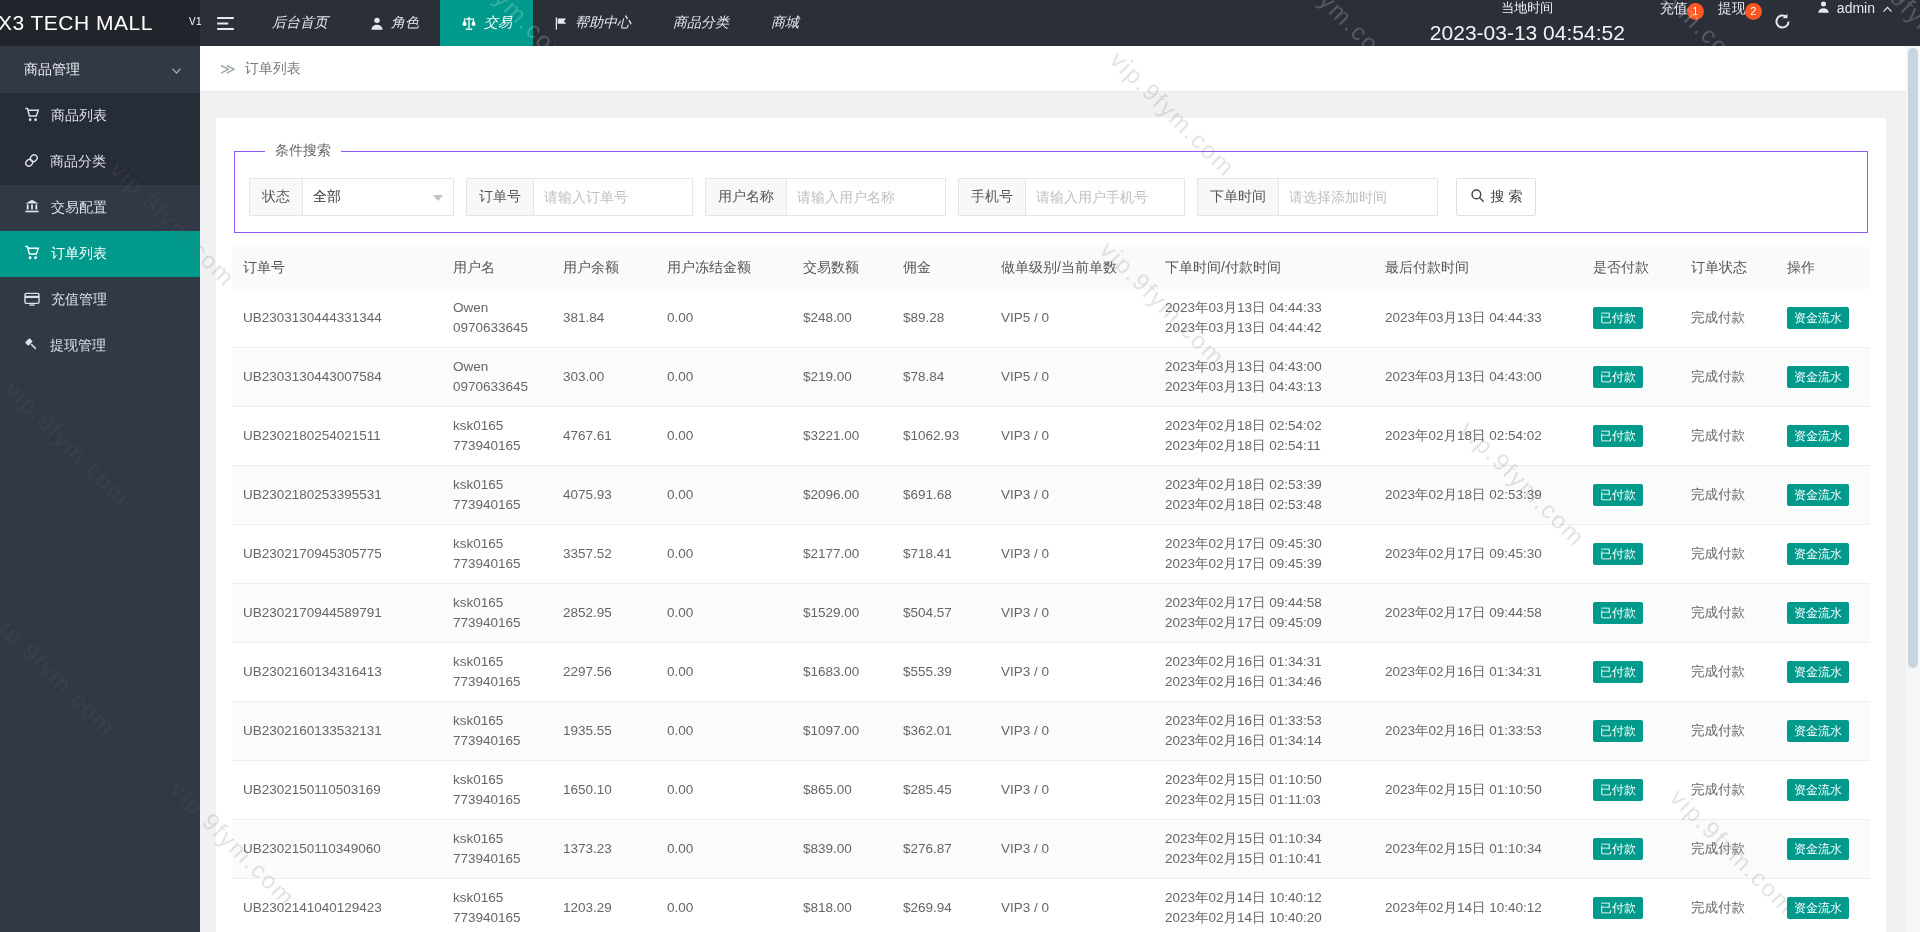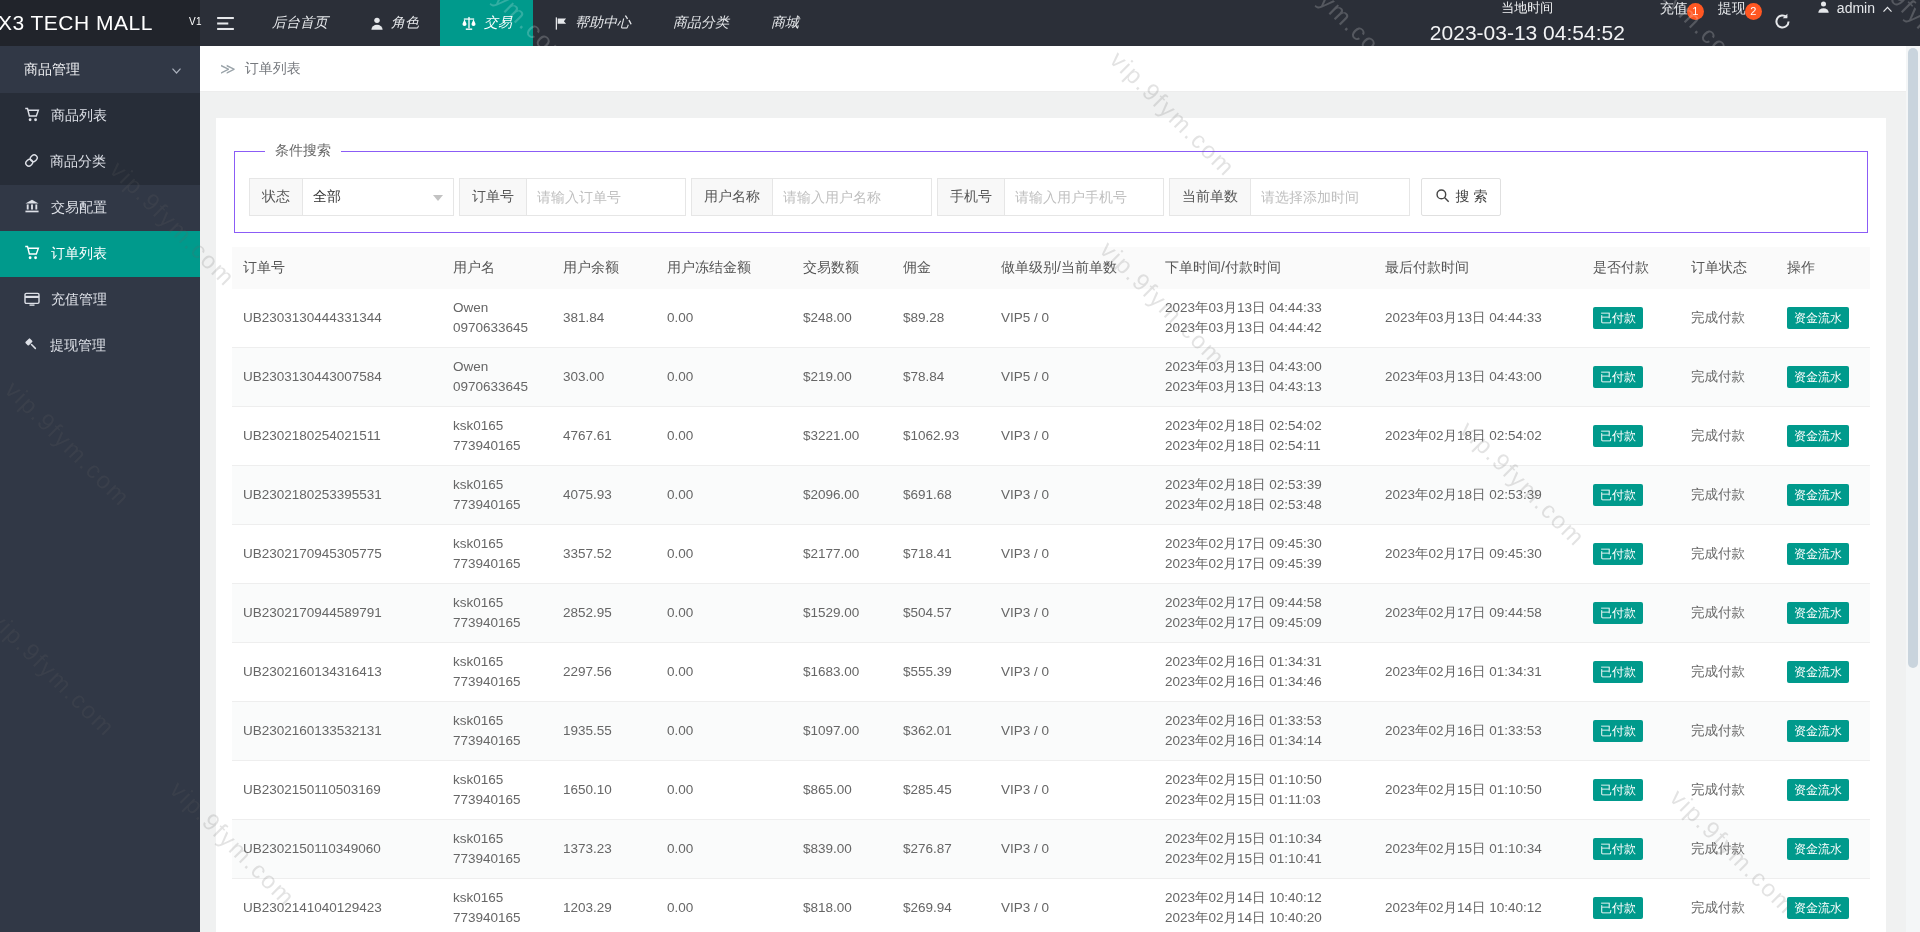--- a/index.html
+++ b/index.html
@@ -52,21 +52,21 @@
   .main { position:absolute; left:200px; top:46px; right:14px; bottom:0;
     display:flex; flex-direction:column; }
   .breadcrumb-bar { background:#fff; height:46px; flex:0 0 auto; display:flex;
     align-items:center; padding-left:20px; gap:9px; font-size:14px; color:#76797e;
     border-bottom:1px solid #ededed; }
   .bc-icon { color:#9aa3a9; font-size:15px; }
   .card { flex:1 1 auto; background:#fff; margin:26px 20px 0 16px; padding:14px 16px; }
 
   fieldset.search-field { border:1px solid #8b5cf6; margin:10px 2px 0; padding:18px 14px 16px; }
   fieldset.search-field legend { margin-left:16px; padding:0 10px; font-size:14px; color:#666; }
-  .filters { display:flex; align-items:center; gap:5px; }
+  .filters { display:flex; align-items:center; gap:12px; }
   .input-group { display:flex; height:38px; border:1px solid #e6e6e6; background:#fff; }
   .ig-label { display:flex; align-items:center; padding:0 12px; background:#f8f8f8;
     border-right:1px solid #e6e6e6; font-size:14px; color:#555; white-space:nowrap; }
   .ig-input { border:none; outline:none; padding:0 10px; font-size:14px; color:#333; width:158px; background:transparent;}
   .ig-input::placeholder { color:#bfbfbf; }
   .ig-select { width:150px; display:flex; align-items:center; padding:0 26px 0 10px;
     font-size:14px; color:#333; position:relative; cursor:pointer; }
   .caret { position:absolute; right:10px; top:16px; width:0; height:0;
     border-left:5px solid transparent; border-right:5px solid transparent;
     border-top:6px solid #c2c2c2; }
@@ -301,21 +301,21 @@
         </div>
         <div class="input-group">
           <span class="ig-label">用户名称</span>
           <input class="ig-input" placeholder="请输入用户名称" style="">
         </div>
         <div class="input-group">
           <span class="ig-label">手机号</span>
           <input class="ig-input" placeholder="请输入用户手机号" style="">
         </div>
         <div class="input-group">
-          <span class="ig-label">当前单数</span>
+          <span class="ig-label">下单时间</span>
           <input class="ig-input" placeholder="请选择添加时间" style="">
         </div>
         <button class="search-btn">
           <span>
             <svg width="15" height="15" viewBox="0 0 16 16">
                 <circle cx="6.8" cy="6.8" r="4.6" fill="none" stroke="currentColor" stroke-width="1.5"></circle>
                 <path d="M10.4 10.4l4.2 4.2" stroke="currentColor" stroke-width="1.5"></path>
               </svg>
           </span>
           <span>搜 索</span>

